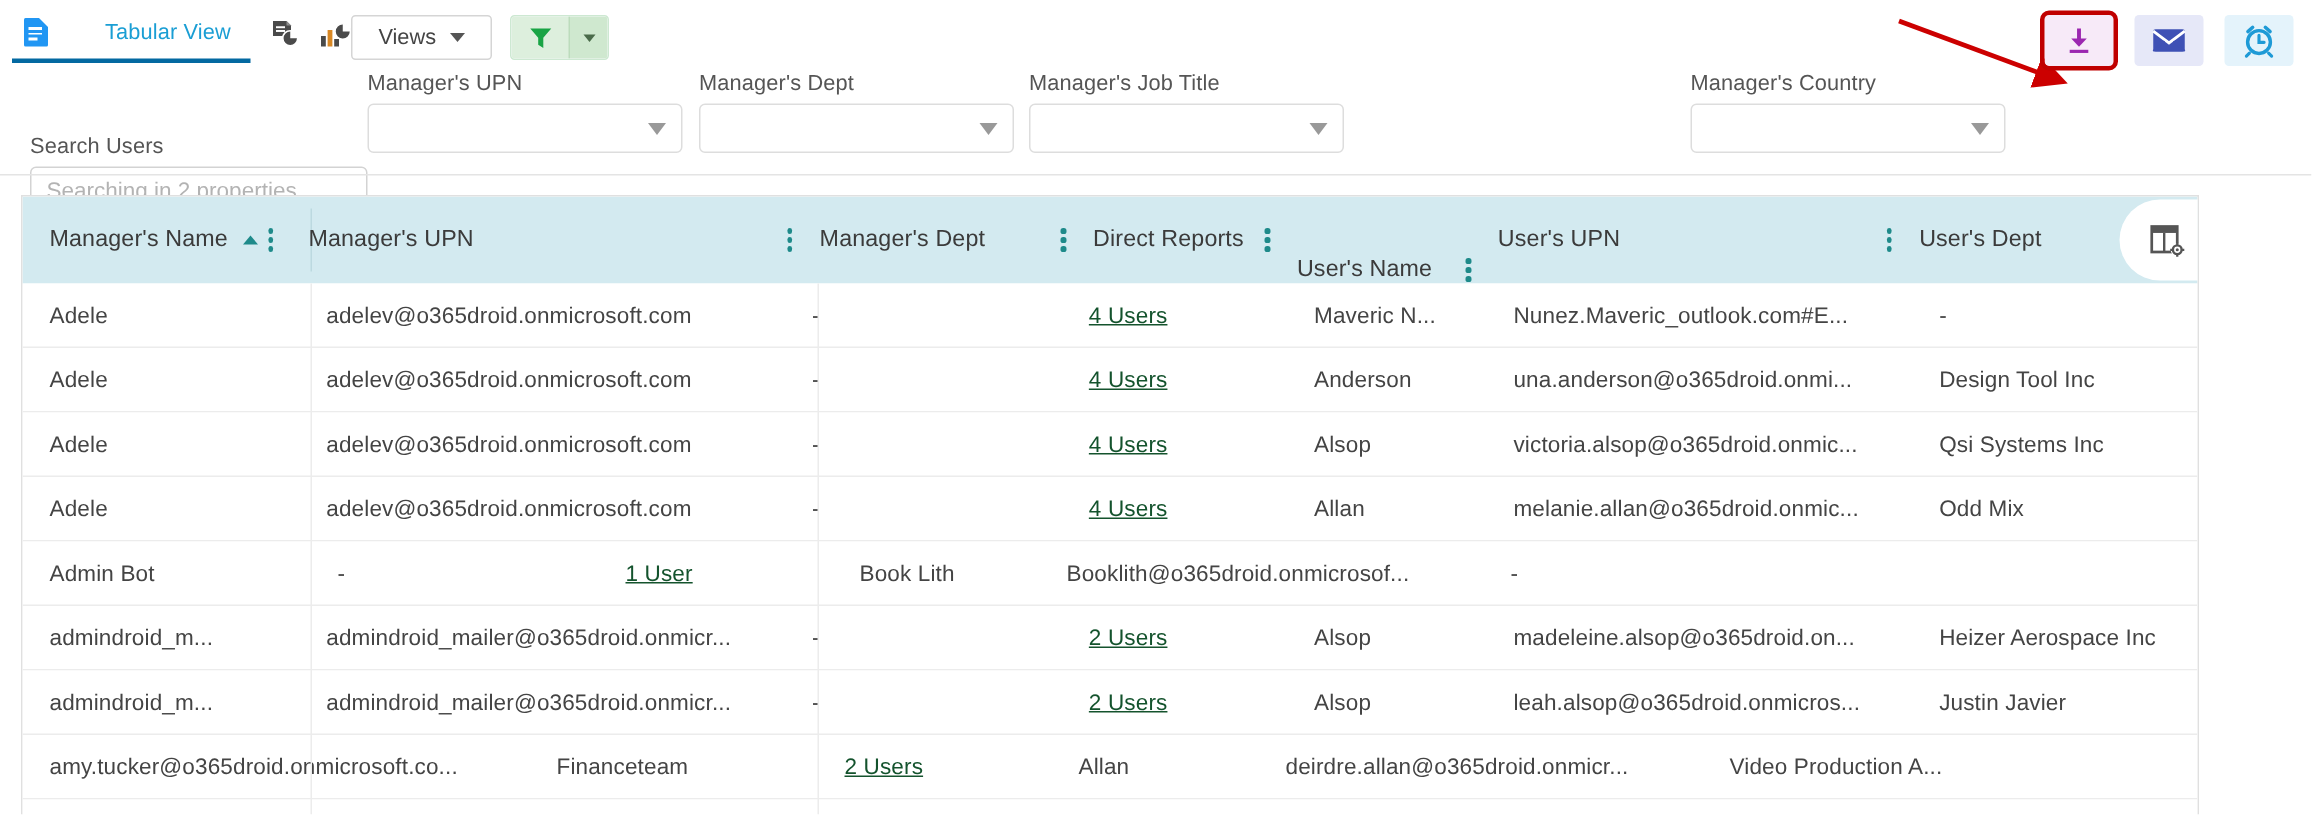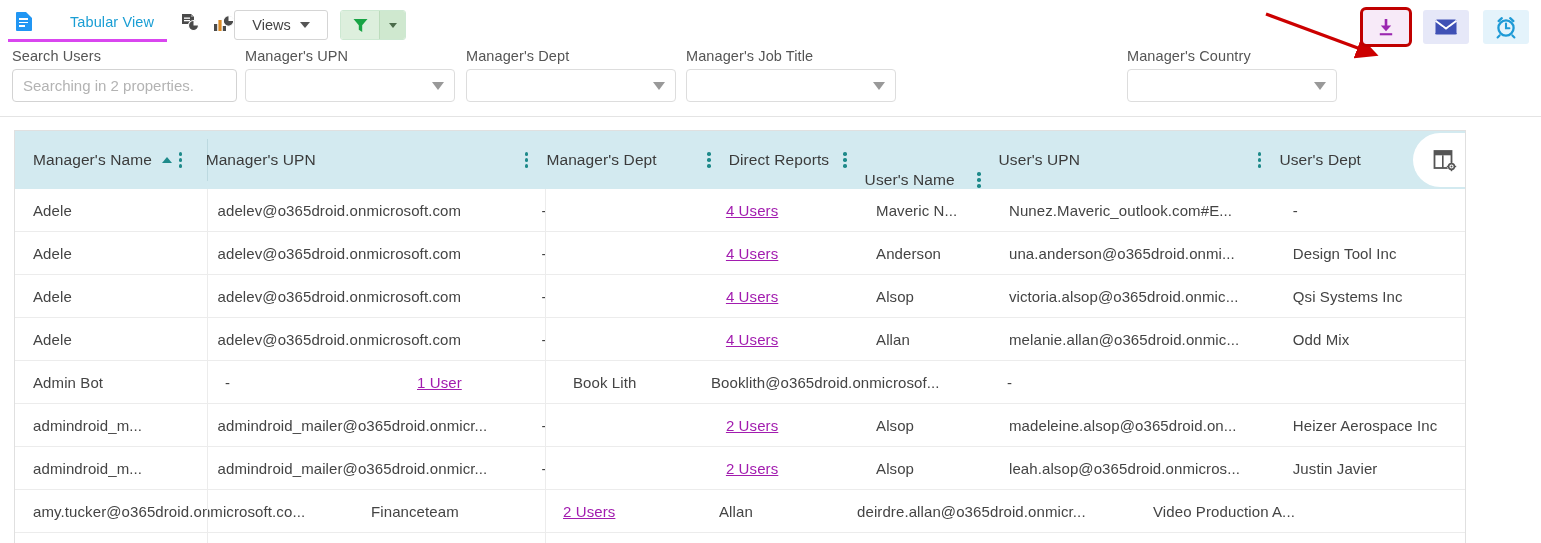--- a/index.html
+++ b/index.html
@@ -15,21 +15,21 @@
   .toolbar {
     position: absolute; left: 0; top: 0; width: 1541px; height: 46px;
     background: #fff;
   }
   .tabstrip { position: absolute; left: 8px; top: 4px; display: flex; align-items: center; }
   .tab {
     display: flex; align-items: center; gap: 8px;
     height: 38px; padding: 0 13px 0 8px;
     cursor: pointer; position: relative;
   }
-  .tab.active { border-bottom: 3px solid #d946ef; gap: 38px; }
+  .tab.active { border-bottom: 3px solid #0369a1; gap: 38px; }
   .tab-label { font-size: 14.5px; color: #1a9ed4; letter-spacing: .1px; }
   .doc-icon { width: 16px; height: 19px; position: relative; }
   .doc-icon .sheet {
     position: absolute; inset: 0; background: #2196f3; border-radius: 1px;
   }
   .doc-icon .fold {
     position: absolute; right: 0; top: 0; width: 6px; height: 6px;
     background: #fff; clip-path: polygon(0 0, 100% 100%, 100% 0);
   }
   .doc-icon .ln { position: absolute; left: 3px; height: 1.6px; background: #fff; }
@@ -147,21 +147,21 @@
   .trow {
     display: flex; align-items: center; height: 43px;
     border-bottom: 1px solid #ececec; background: #fff;
   }
   .td {
     height: 43px; display: flex; align-items: center;
     padding-left: 18px; padding-right: 8px;
     font-size: 15px; color: #444; white-space: nowrap; overflow: hidden;
     letter-spacing: .1px;
   }
-  .link { color: #a21caf; text-decoration: underline; cursor: pointer; }
+  .link { color: #14532d; text-decoration: underline; cursor: pointer; }
 
   .vline {
     position: absolute; top: 0; bottom: 0; width: 1px; background: #ececec;
   }
 </style>
 </head>
 <body>
 
 <div class="app">
 
@@ -249,21 +249,21 @@
           <path d="M12 8.6v4.6h3.4" fill="none" stroke="#1e9ad6" stroke-width="2.1" stroke-linecap="round"></path>
           <path d="M4.6 6.1 L7.8 3.2 M19.4 6.1 L16.2 3.2" stroke="#1e9ad6" stroke-width="2.3" stroke-linecap="round"></path>
           <path d="M5.6 20.4 L3.6 22.4 M18.4 20.4 L20.4 22.4" stroke="#1e9ad6" stroke-width="2.1" stroke-linecap="round"></path>
         </svg>
       </div>
     </div>
   </div>
 
   <div class="filters">
 
-    <div class="field" style="left:12px; width:225px;">
+    <div class="field" style="left:20px; width:225px;margin-top:42px;">
       <div class="field-label">Search Users</div>
       <div class="field-input">
         <span>Searching in 2 properties.</span>
       </div>
     </div>
 
     <div class="field" style="left:245px; width:210px;">
       <div class="field-label">Manager's UPN</div>
       <div class="field-select">
         <span class="sel-caret"></span>

